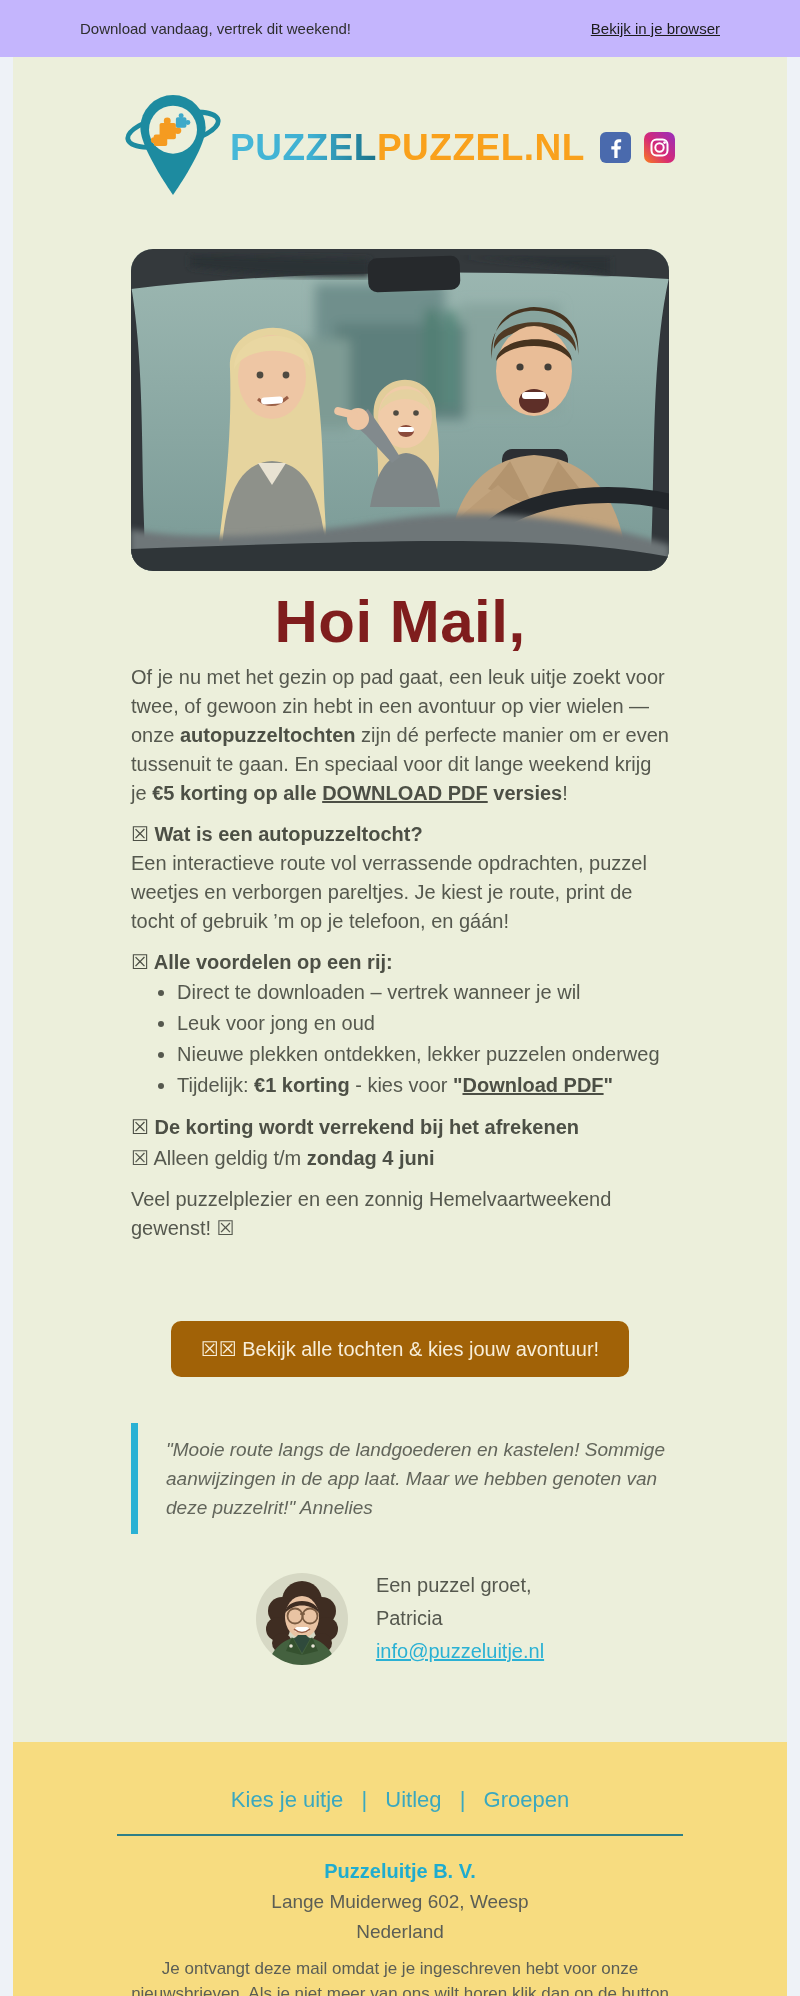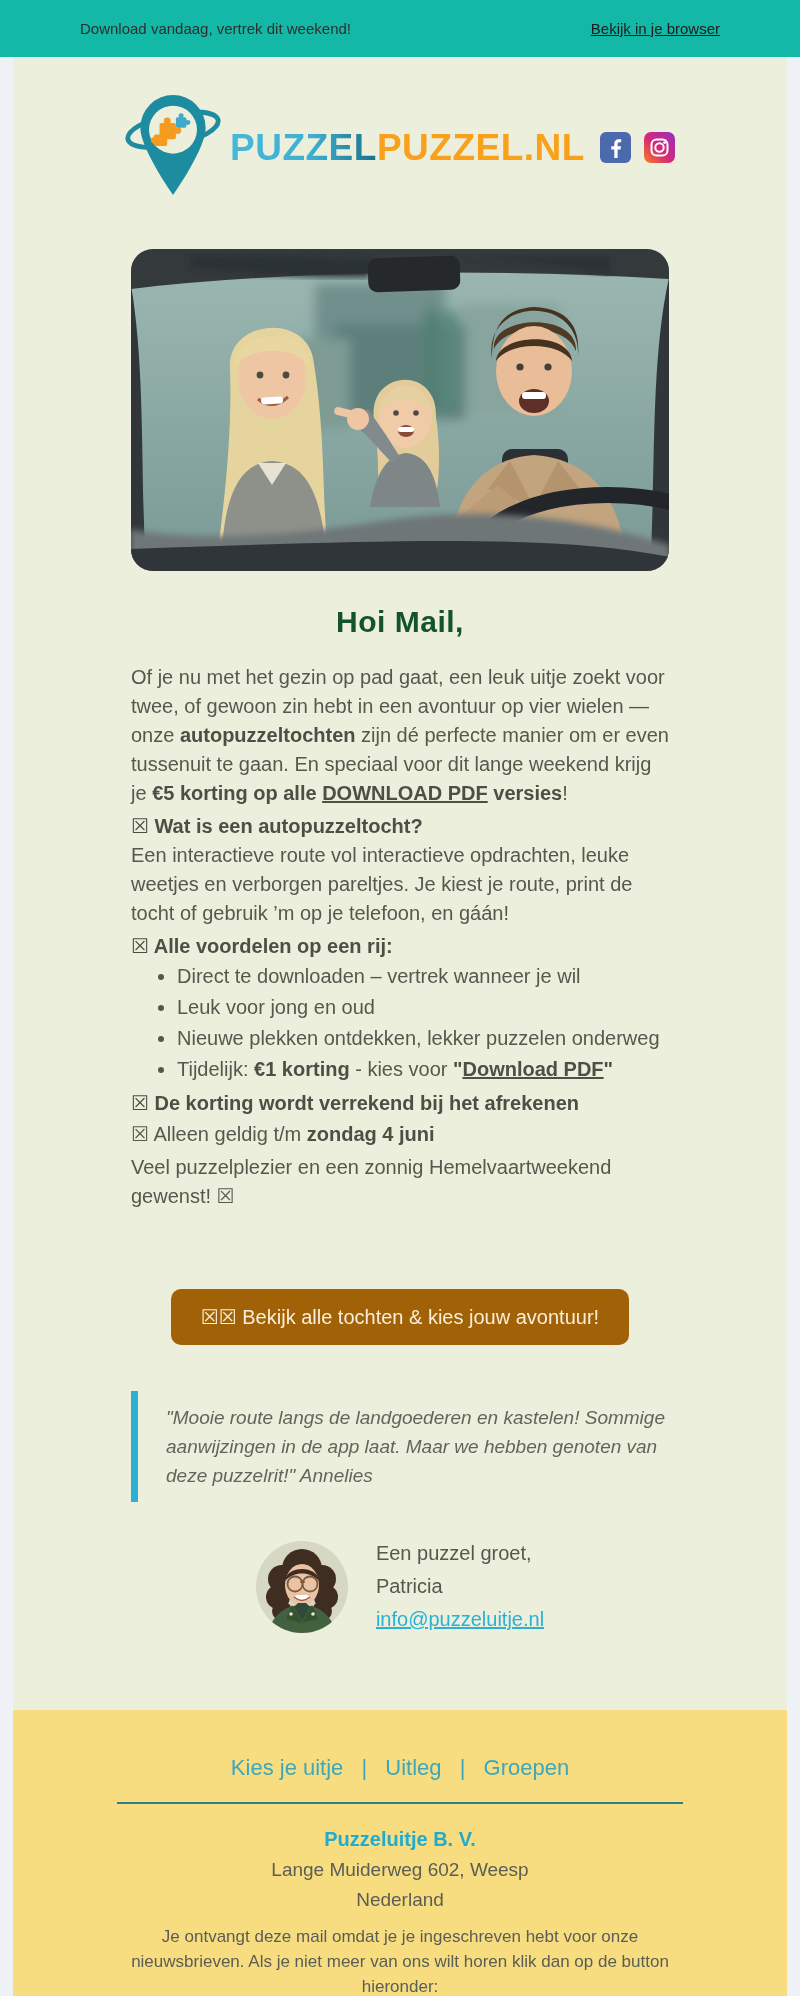--- a/index.html
+++ b/index.html
@@ -5,21 +5,21 @@
   * { box-sizing: border-box; margin: 0; padding: 0; }
   html, body { background:#eef2f7; }
   body {
     width: 800px;
     font-family: "Liberation Sans", "DejaVu Sans", sans-serif;
     color:#55584e;
   }
   
   .topbar {
     height: 57px;
-    background:#14b8a6;
+    background:#c4b5fd;
     display:flex; align-items:center; justify-content:space-between;
     padding: 12px 80px;
     font-size: 15px;
     color:#2e2e2e;
   }
   .browser-link { color:#1c1c1c; text-decoration: underline; cursor:pointer; }
 
   
   .email {
     width: 774px;
@@ -51,26 +51,26 @@
     height: 322px;
     border-radius: 22px;
     overflow: hidden;
   }
   .hero svg { display:block; width:100%; height:100%; }
 
   
   h1 {
     margin-top: 26px;
     text-align:center;
-    font-size: 30px; line-height:50px;
-    color:#14532d; font-weight:bold; letter-spacing:.5px;
+    font-size: 60px; line-height:50px;
+    color:#7f1d1d; font-weight:bold; letter-spacing:.5px;
   }
   .para { font-size:20px; line-height:29px; margin-top:16px; color:#55584e; }
   .para.tight { margin-top: 2px; }
-  .para.sp { margin-top: 4px; }
+  .para.sp { margin-top: 12px; }
   b { color:#4c4f45; }
   .u { text-decoration: underline; }
   .blk { display:block; }
   ul.benefits { margin: 0 0 0 0; padding-left: 46px; }
   ul.benefits li {
     font-size:20px; line-height:31px; color:#55584e;
   }
   
   .btnwrap { margin-top: 30px; text-align:center; }
   .cta {
@@ -264,21 +264,21 @@
           <path d="M0,322 H540 V308 C420,284 240,292 0,300 Z" fill="#2f3538"></path>
         </svg>
       </div>
 
       <h1>Hoi Mail,</h1>
 
       <p class="para"><span>Of je nu met het gezin op pad gaat, een leuk uitje zoekt voor twee, of gewoon zin hebt in een avontuur op vier wielen — onze </span><b>autopuzzeltochten</b><span> zijn dé perfecte manier om er even tussenuit te gaan. En speciaal voor dit lange weekend krijg je </span><b>€5 korting op alle </b><b class="u">DOWNLOAD PDF</b><b> versies</b><span>!</span></p>
 
       <p class="para sp">
         <b class="blk">☒ Wat is een autopuzzeltocht?</b>
-        <span class="blk">Een interactieve route vol interactieve opdrachten, leuke weetjes en verborgen pareltjes. Je kiest je route, print de tocht of gebruik ’m op je telefoon, en gáán!</span>
+        <span class="blk">Een interactieve route vol verrassende opdrachten, puzzel weetjes en verborgen pareltjes. Je kiest je route, print de tocht of gebruik ’m op je telefoon, en gáán!</span>
       </p>
 
       <p class="para sp"><b>☒ Alle voordelen op een rij:</b></p>
       <ul class="benefits">
         <li><span>Direct te downloaden – vertrek wanneer je wil</span></li>
         <li><span>Leuk voor jong en oud</span></li>
         <li><span>Nieuwe plekken ontdekken, lekker puzzelen onderweg</span></li>
         <li><span>Tijdelijk: </span><b>€1 korting</b><span> - kies voor </span><b>"</b><b class="u">Download PDF</b><b>"</b></li>
       </ul>
 

